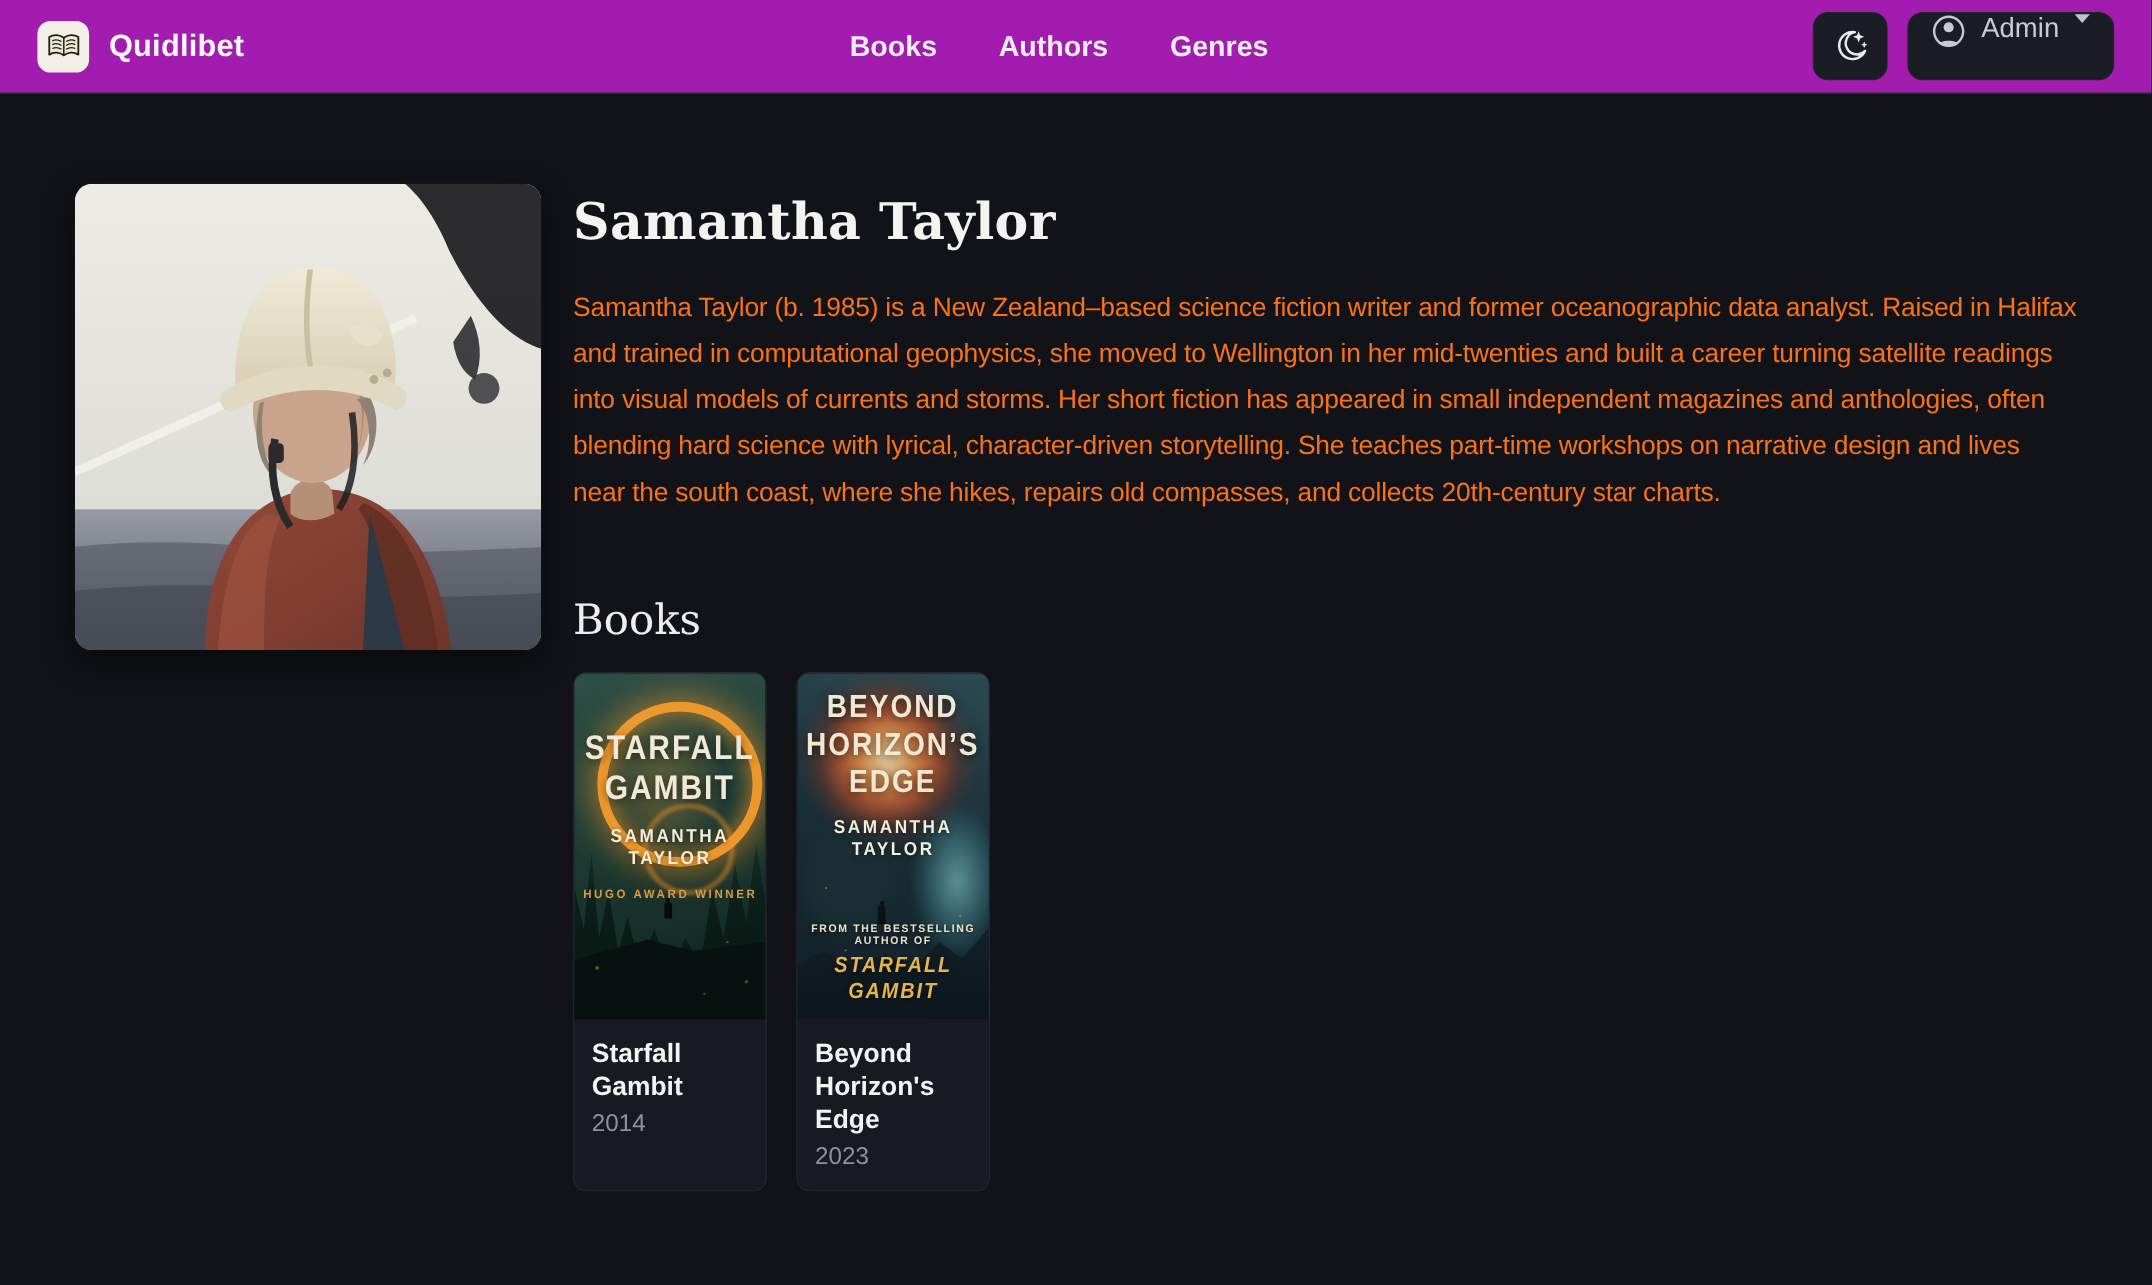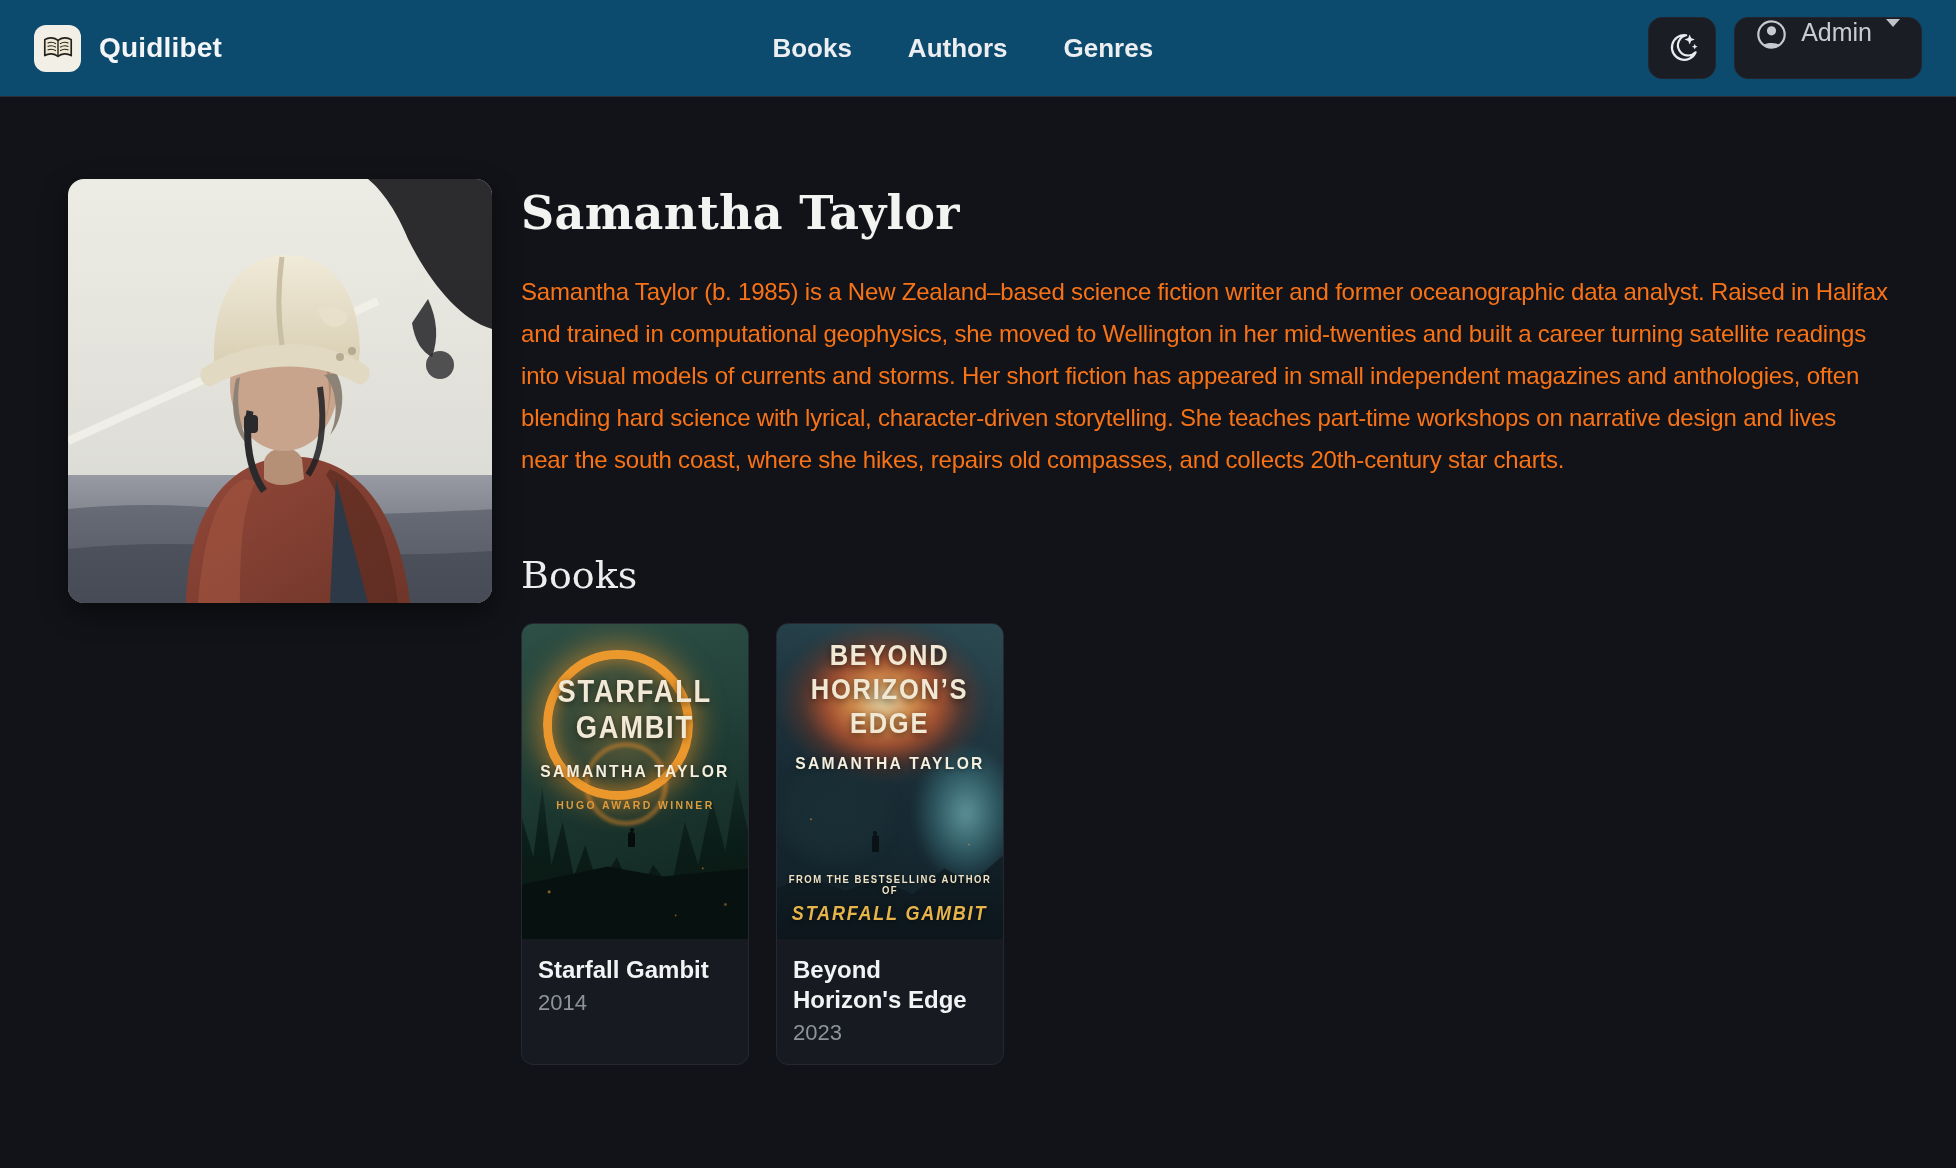--- a/index.html
+++ b/index.html
@@ -6,22 +6,22 @@
   html,body { width:1956px; height:1168px; overflow:hidden; }
   body {
     background:#111318;
     font-family:"Liberation Sans", sans-serif;
     color:#e8eaed;
   }
 
   
   header {
     position:relative;
-    height:97px;
-    background:#0c4a6e;
+    height:85px;
+    background:#a21caf;
     border-bottom:1px solid #2b2e34;
     display:flex;
     align-items:center;
     padding:0 34px;
   }
   .brand { display:flex; align-items:center; gap:18px; cursor:pointer; }
   .logo-box {
     width:47px; height:47px;
     background:#f2efe6;
     border-radius:12px;
@@ -76,21 +76,21 @@
   h2 {
     margin-top:70px;
     font-family:"DejaVu Serif", serif;
     font-weight:400; font-size:38px; line-height:48px;
     color:#ededee;
   }
   .books-row { display:flex; gap:27px; margin-top:24px; align-items:stretch; }
 
   
   .book-card {
-    width:228px;
+    width:176px;
     background:#171a21;
     border:1px solid #242830;
     border-radius:12px;
     overflow:hidden;
     cursor:pointer;
     display:flex; flex-direction:column;
   }
   .cover { position:relative; height:315px; width:100%; overflow:hidden; flex-shrink:0; }
   .cover > div { position:absolute; }
   .card-footer { padding:16px 16px 18px; }

